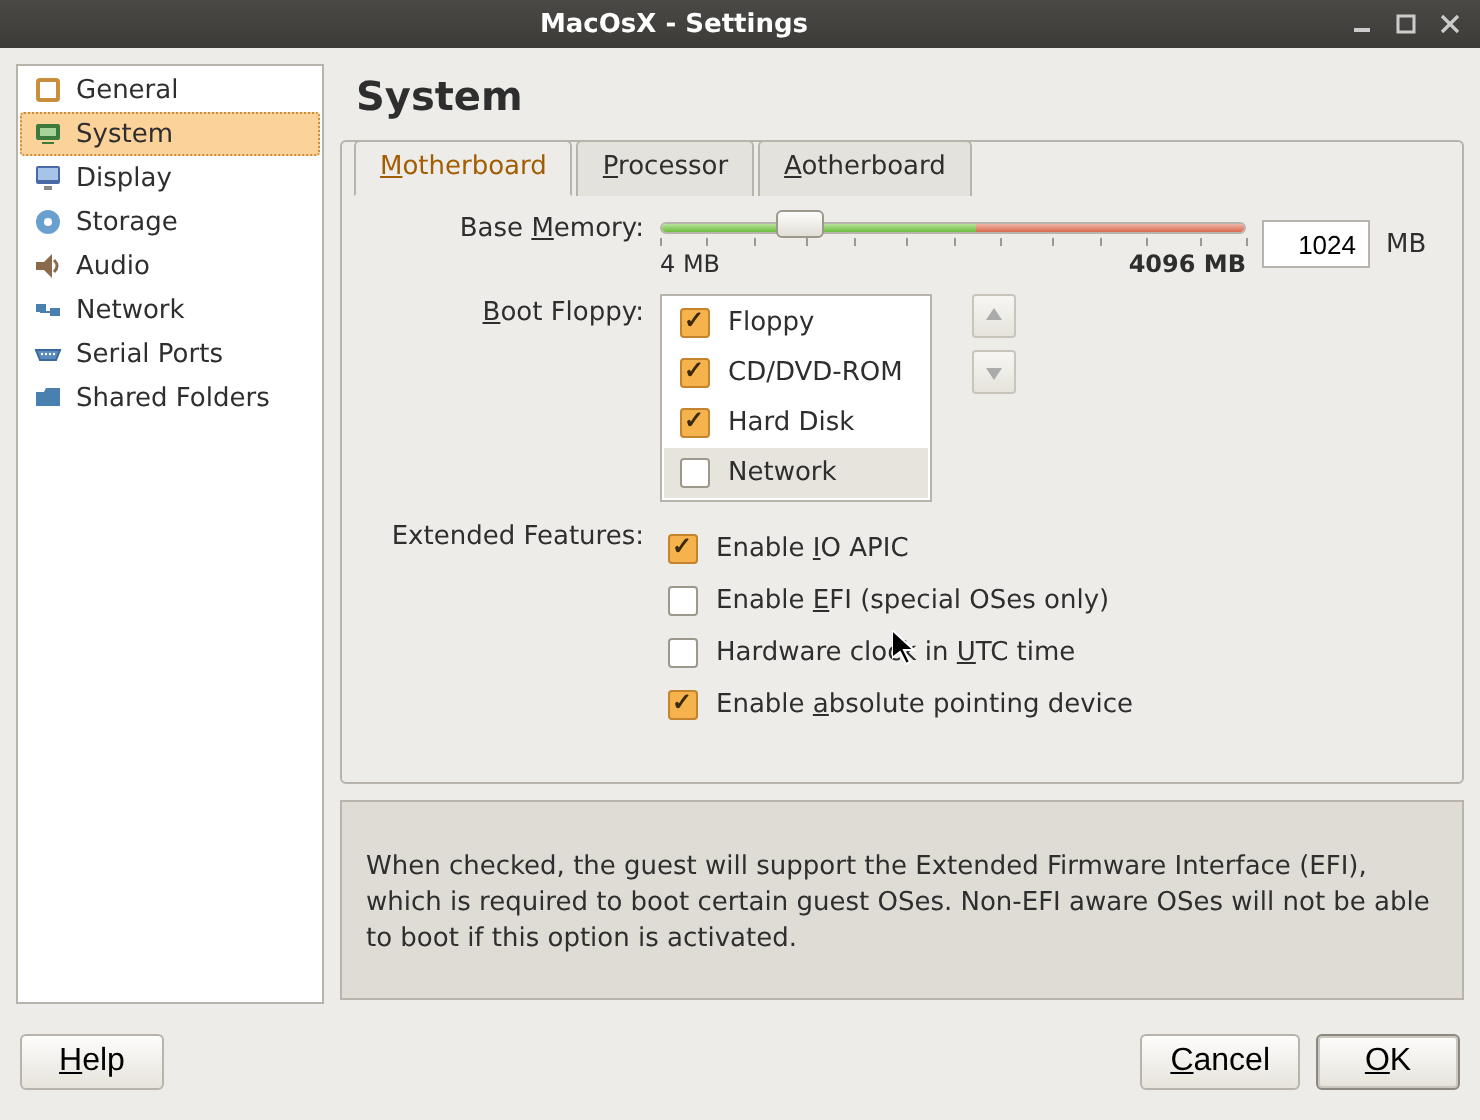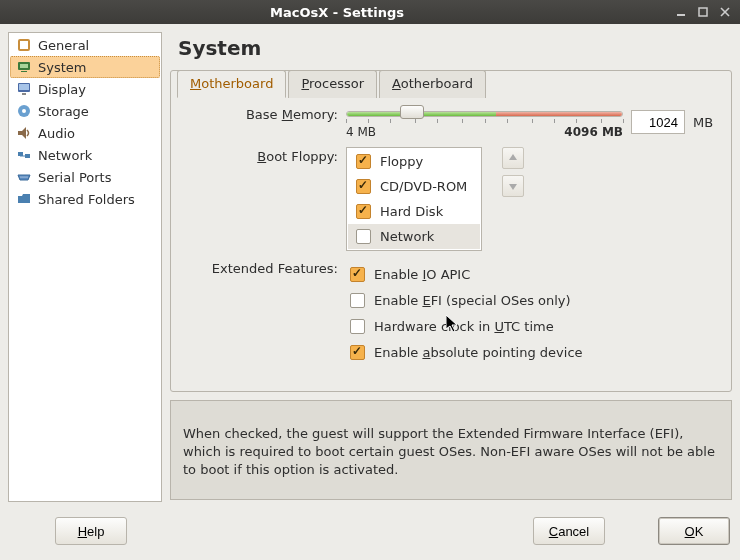--- a/index.html
+++ b/index.html
@@ -70,21 +70,21 @@
   .panel h1 {
     font-size: 20px;
     font-weight: bold;
     margin: 4px 0 10px 8px;
   }
   .tabframe {
     position: relative;
     border: 1px solid #b8b4ab;
     border-radius: 3px;
     background: #edece8;
-    padding: 26px 12px 12px 20px;
+    padding: 26px 12px 12px 4px;
     flex: 0 0 auto;
     height: 322px;
   }
   .tabs {
     position: absolute;
     top: -2px; left: 6px;
     display: flex;
   }
   .tab {
     padding: 5px 12px 6px 12px;
@@ -256,22 +256,21 @@
   }
   .footer .spacer { flex: 1; }
   .btn {
     min-width: 72px;
     height: 28px;
     border: 1px solid #b8b4ab;
     background: linear-gradient(#fdfdfc, #e6e3db);
     border-radius: 3px;
     padding: 0 14px;
     cursor: default;
-    font-size: 13px;
-    margin-left: 45px;
+    font-size: 16px;
   }
   .btn.default {
     border: 1px solid #8c8880;
     box-shadow: 0 0 0 1px #cbc7be inset;
   }
   u { text-decoration: underline; }
   .cursor {
     position: absolute;
     left: 446px; top: 315px;
     pointer-events:none;

